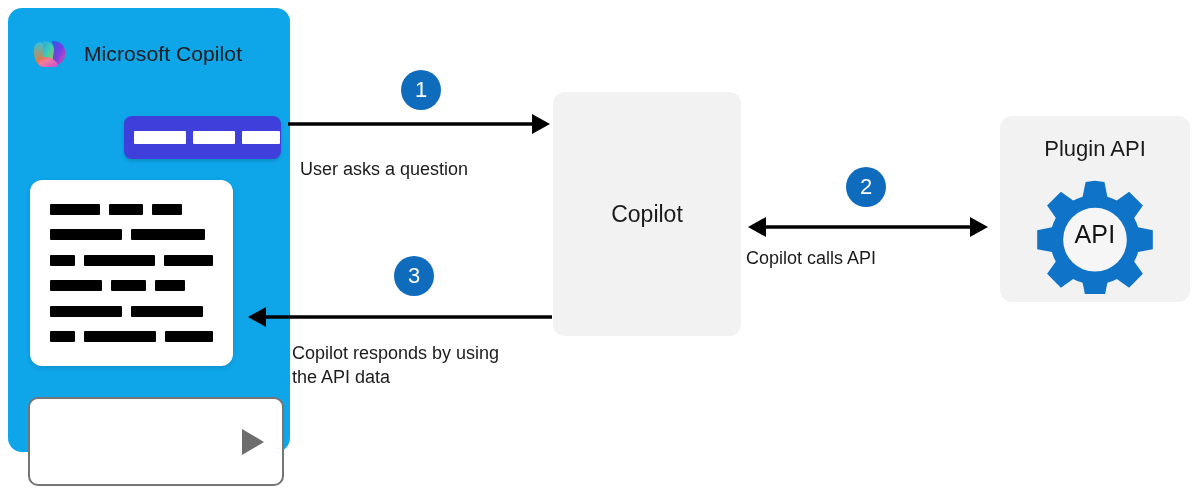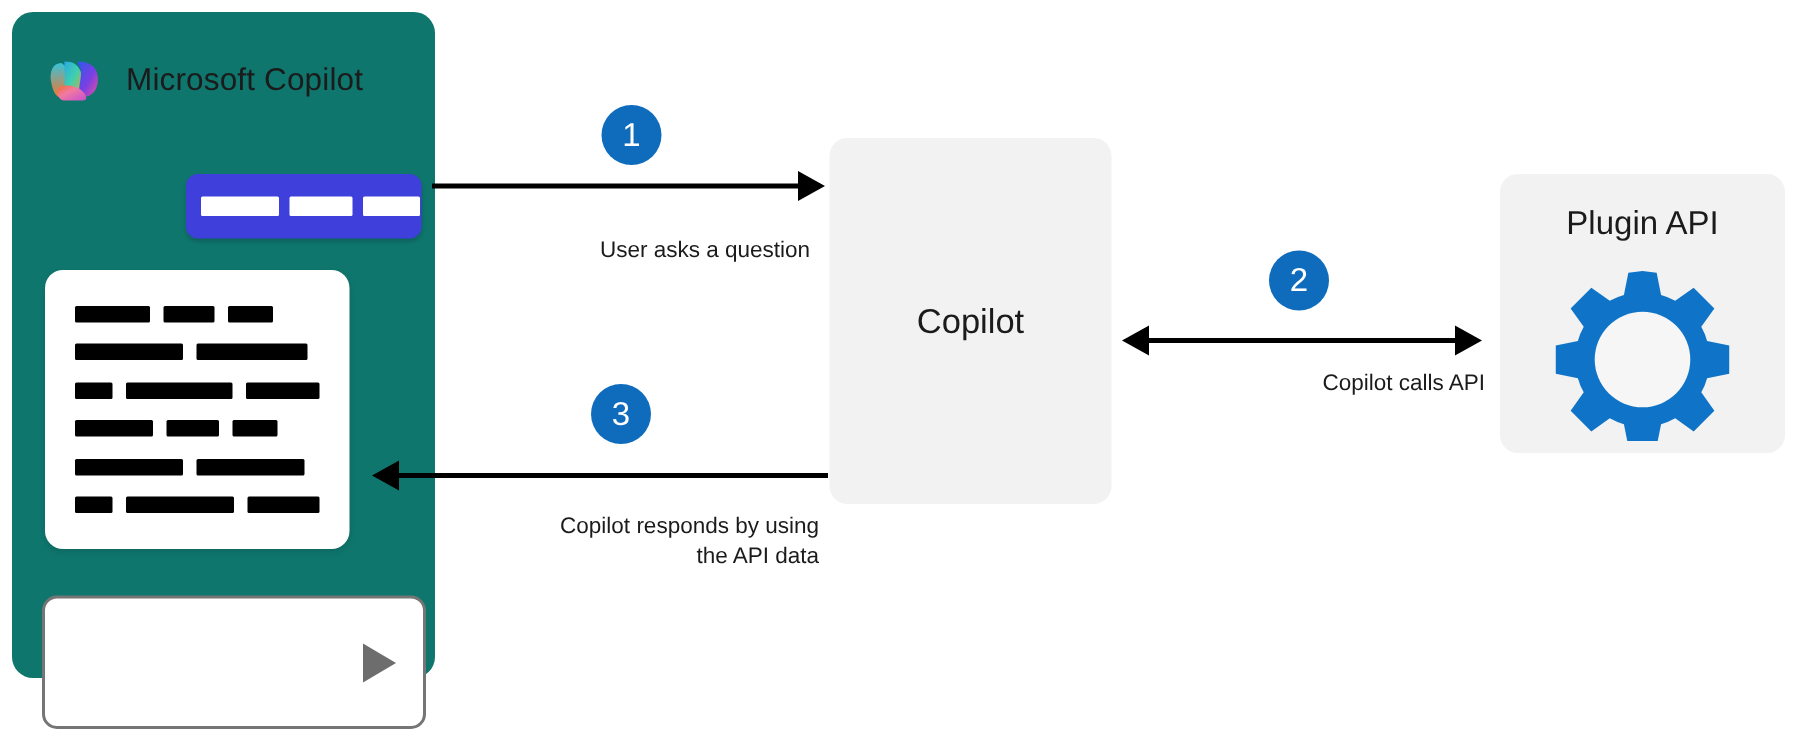--- a/index.html
+++ b/index.html
@@ -18,21 +18,21 @@
     overflow: hidden;
   }
 
   
   .app-panel {
     position: absolute;
     left: 8px;
     top: 8px;
     width: 282px;
     height: 444px;
-    background: #0f766e;
+    background: #0ea5e9;
     border-radius: 14px;
   }
   .app-header {
     position: absolute;
     left: 22px;
     top: 26px;
     display: flex;
     align-items: center;
     gap: 14px;
   }
@@ -195,22 +195,22 @@
     color: #ffffff;
     display: flex;
     align-items: center;
     justify-content: center;
     font-size: 22px;
     line-height: 1;
   }
 
   .edge-label {
     position: absolute;
-    text-align: right;
-    font-size: 15px;
+    text-align: left;
+    font-size: 18px;
     color: #1b1b1b;
     line-height: 1.36;
     white-space: pre-line;
   }
 </style>
 </head>
 <body>
 
 <div id="stage">
 
@@ -295,20 +295,21 @@
 
   <div class="node-api">
     <div class="api-title">Plugin API</div>
     <div class="gear-wrap">
       <svg viewBox="0 0 100 100" width="122" height="118">
         <g fill="#0f74c8">
           <path d="M50 4 l8 1 2.5 12.5 a34 34 0 0 1 8 3.3 l10.4-7.4 11.7 11.7 -7.4 10.4 a34 34 0 0 1 3.3 8 L99 46 v16 l-12.5 2.5 a34 34 0 0 1-3.3 8 l7.4 10.4 -11.7 11.7 -10.4-7.4 a34 34 0 0 1-8 3.3 L58 103 H42 l-2.5-12.5 a34 34 0 0 1-8-3.3 L21.1 94.6 9.4 82.9 16.8 72.5 a34 34 0 0 1-3.3-8 L1 62 V46 l12.5-2.5 a34 34 0 0 1 3.3-8 L9.4 25.1 21.1 13.4 31.5 20.8 a34 34 0 0 1 8-3.3 L42 5 Z"></path>
         </g>
         <circle cx="50" cy="54" r="27" fill="#f6f6f6"></circle>
       </svg>
+      <div class="gear-label">API</div>
     </div>
   </div>
 
   <div class="badge" style="left:401px; top:70px;">1</div>
   <svg class="arrow-svg" style="left:288px; top:112px;" width="260" height="24">
     <line class="arrow-line" x1="0" y1="12" x2="244" y2="12"></line>
     <polygon class="arrow-head" points="244,2 262,12 244,22"></polygon>
   </svg>
   <div class="edge-label" style="left:300px; top:157px; width:240px;">User asks a question</div>
 
@@ -318,16 +319,16 @@
     <polygon class="arrow-head" points="16,2 -2,12 16,22"></polygon>
     <polygon class="arrow-head" points="220,2 238,12 220,22"></polygon>
   </svg>
   <div class="edge-label" style="left:746px; top:246px; width:244px;">Copilot calls API</div>
 
   <div class="badge" style="left:394px; top:256px;">3</div>
   <svg class="arrow-svg" style="left:248px; top:305px;" width="304" height="24">
     <line class="arrow-line" x1="18" y1="12" x2="304" y2="12"></line>
     <polygon class="arrow-head" points="18,2 0,12 18,22"></polygon>
   </svg>
-  <div class="edge-label" style="left:264px; top:341px; width:282px;">Copilot responds by using
+  <div class="edge-label" style="left:292px; top:341px; width:282px;">Copilot responds by using
 the API data</div>
 
 </div>
 
 </body></html>

